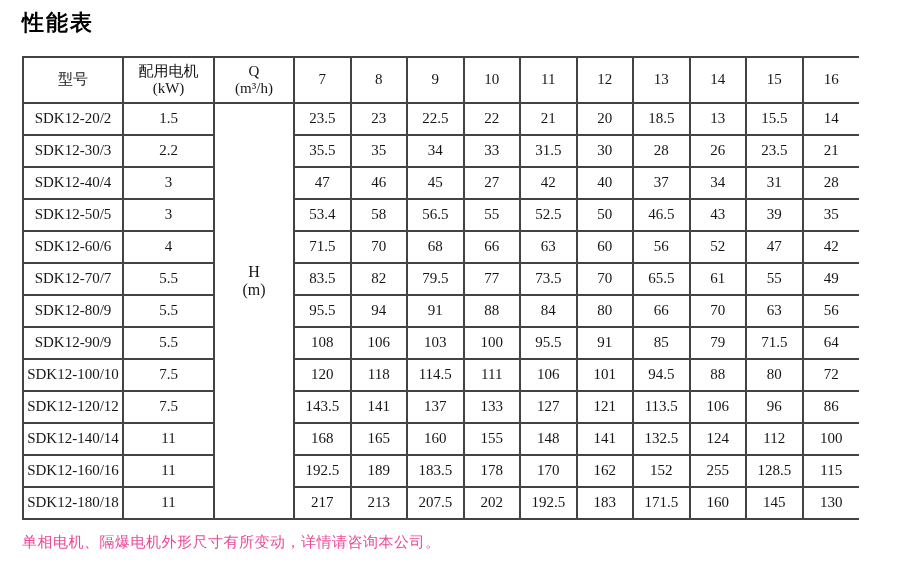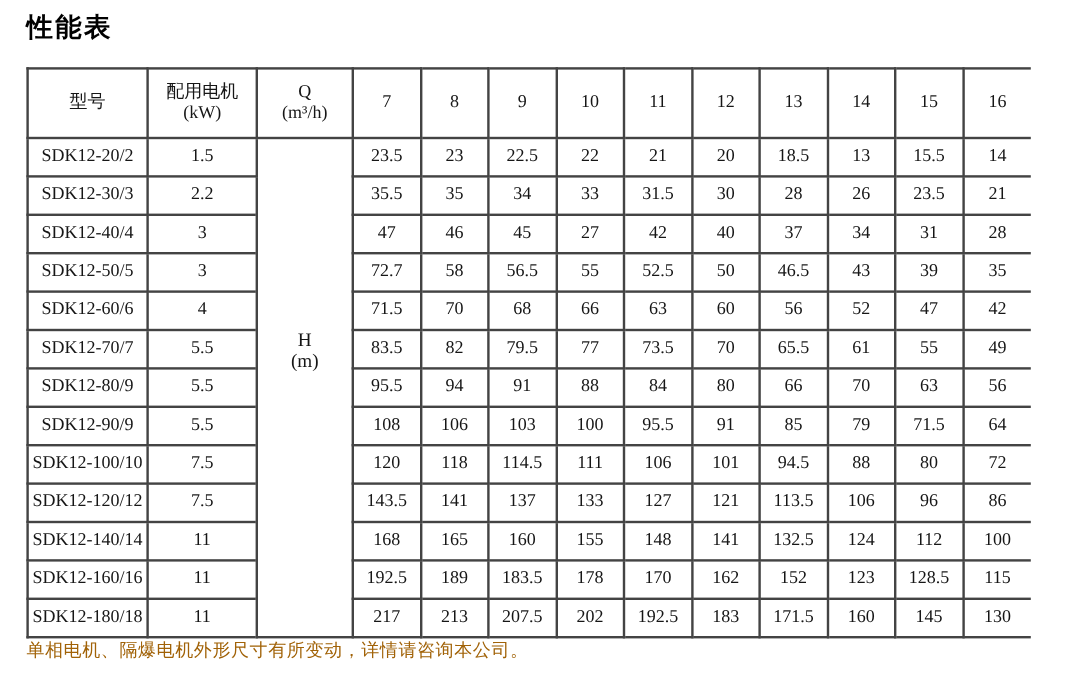--- a/index.html
+++ b/index.html
@@ -34,36 +34,36 @@
     padding:0;
     text-align:center;
     vertical-align:middle;
     font-size:15px;
     font-weight:normal;
     line-height:1.15;
     overflow:hidden;
   }
   
   table.perf th:last-child, table.perf td:last-child{border-right:none;}
-  thead tr{height:58px;}
+  thead tr{height:46px;}
   tbody tr{height:32px;}
   .multiline{white-space:pre-line;}
   thead th{white-space:pre-line;font-size:15.5px;}
   .h-cell{position:relative;}
   .h-label{
     display:inline-block;
     position:relative;
     top:-30px;               
     white-space:pre-line;
     font-size:16px;
   }
   .footnote{
     position:absolute;left:22px;top:533px;
     font-family:"Liberation Sans","DejaVu Sans",sans-serif;
-    font-size:15px;color:#a16207;letter-spacing:0.5px;
+    font-size:15px;color:#ec4899;letter-spacing:0.5px;
   }
 </style>
 </head>
 <body>
 
 <div class="page">
 
   <div class="title">性能表</div>
 
   <table class="perf">
@@ -144,21 +144,21 @@
           <td>42</td>
           <td>40</td>
           <td>37</td>
           <td>34</td>
           <td>31</td>
           <td>28</td>
         </tr>
         <tr>
           <td>SDK12-50/5</td>
           <td>3</td>
-          <td>72.7</td>
+          <td>53.4</td>
           <td>58</td>
           <td>56.5</td>
           <td>55</td>
           <td>52.5</td>
           <td>50</td>
           <td>46.5</td>
           <td>43</td>
           <td>39</td>
           <td>35</td>
         </tr>
@@ -263,21 +263,21 @@
         <tr>
           <td>SDK12-160/16</td>
           <td>11</td>
           <td>192.5</td>
           <td>189</td>
           <td>183.5</td>
           <td>178</td>
           <td>170</td>
           <td>162</td>
           <td>152</td>
-          <td>123</td>
+          <td>255</td>
           <td>128.5</td>
           <td>115</td>
         </tr>
         <tr>
           <td>SDK12-180/18</td>
           <td>11</td>
           <td>217</td>
           <td>213</td>
           <td>207.5</td>
           <td>202</td>

